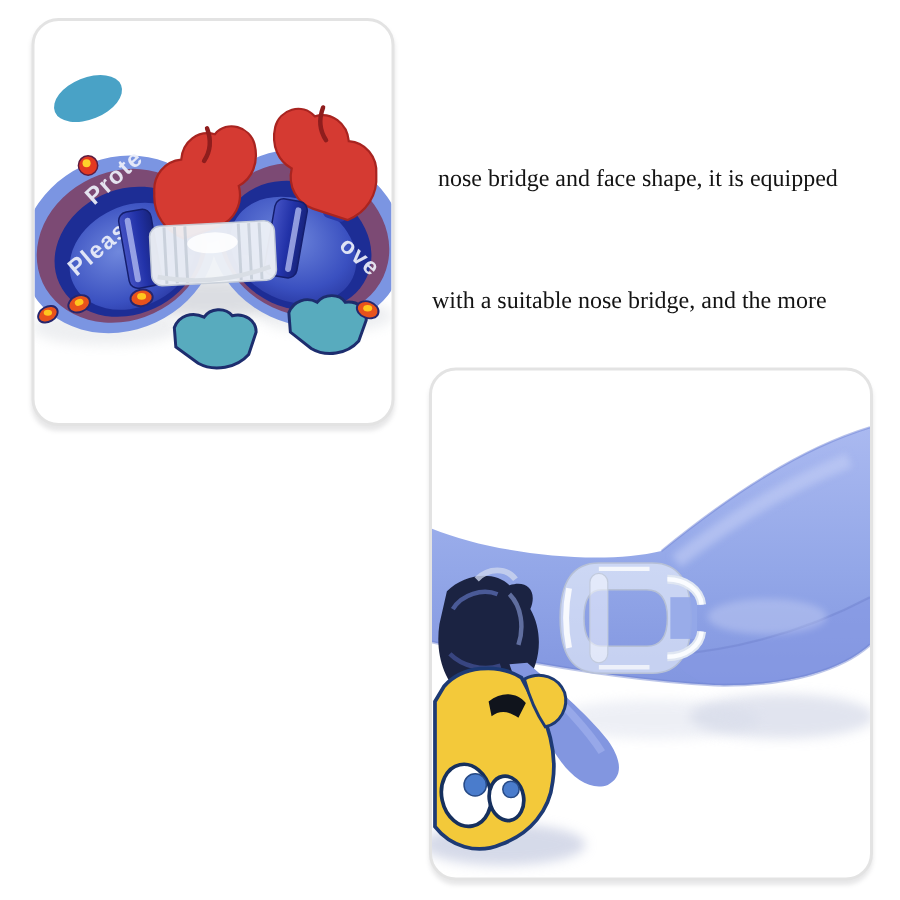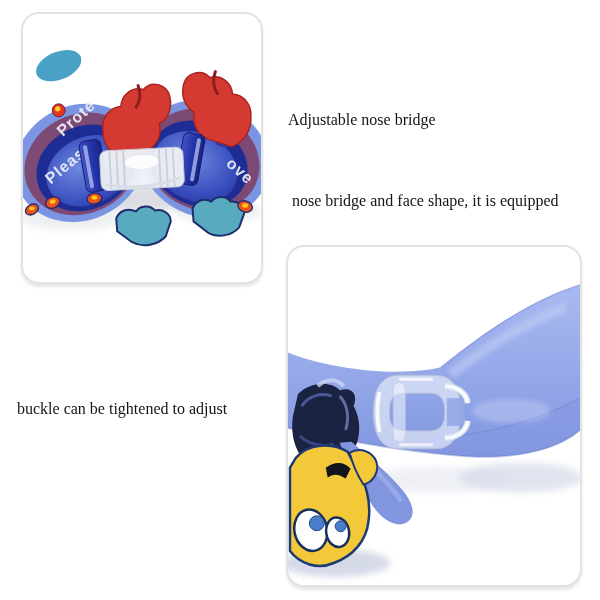--- a/index.html
+++ b/index.html
@@ -107,29 +107,27 @@
         <ellipse cx="9" cy="196" rx="2.8" ry="2" fill="#ffc61e"></ellipse>
         <ellipse cx="72" cy="186" rx="7.5" ry="5.5" fill="#e8521c" stroke="#26266e" stroke-width="1.3" transform="rotate(-10 72 186)"></ellipse>
         <ellipse cx="72" cy="185" rx="3" ry="2.2" fill="#ffc61e"></ellipse>
         <ellipse cx="224" cy="194" rx="7.5" ry="5.5" fill="#e8521c" stroke="#26266e" stroke-width="1.3" transform="rotate(20 224 194)"></ellipse>
         <ellipse cx="224" cy="193" rx="3" ry="2.2" fill="#ffc61e"></ellipse>
       </g>
     </svg>
   </figure>
 
   <section class="text t1">
-    <h2>Adjustable nose bridge</h2>
     <div> nose bridge and face shape, it is equipped</div>
     <div>with a suitable nose bridge, and the more</div>
     <div>humanized design is more comfortable</div>
     <div>to use.</div>
   </section>
 
   <section class="text t2">
-    <div>buckle can be tightened to adjust</div>
     
     
     
     
   </section>
 
   <figure class="card card2" aria-label="Close-up of the periwinkle silicone mirror strap threaded through a clear adjustment buckle, beside a yellow cartoon crab eye decoration">
     <svg viewBox="0 0 294 340" xmlns="http://www.w3.org/2000/svg">
       <defs>
         <linearGradient id="strapG" x1="0" y1="0" x2="0" y2="1">

